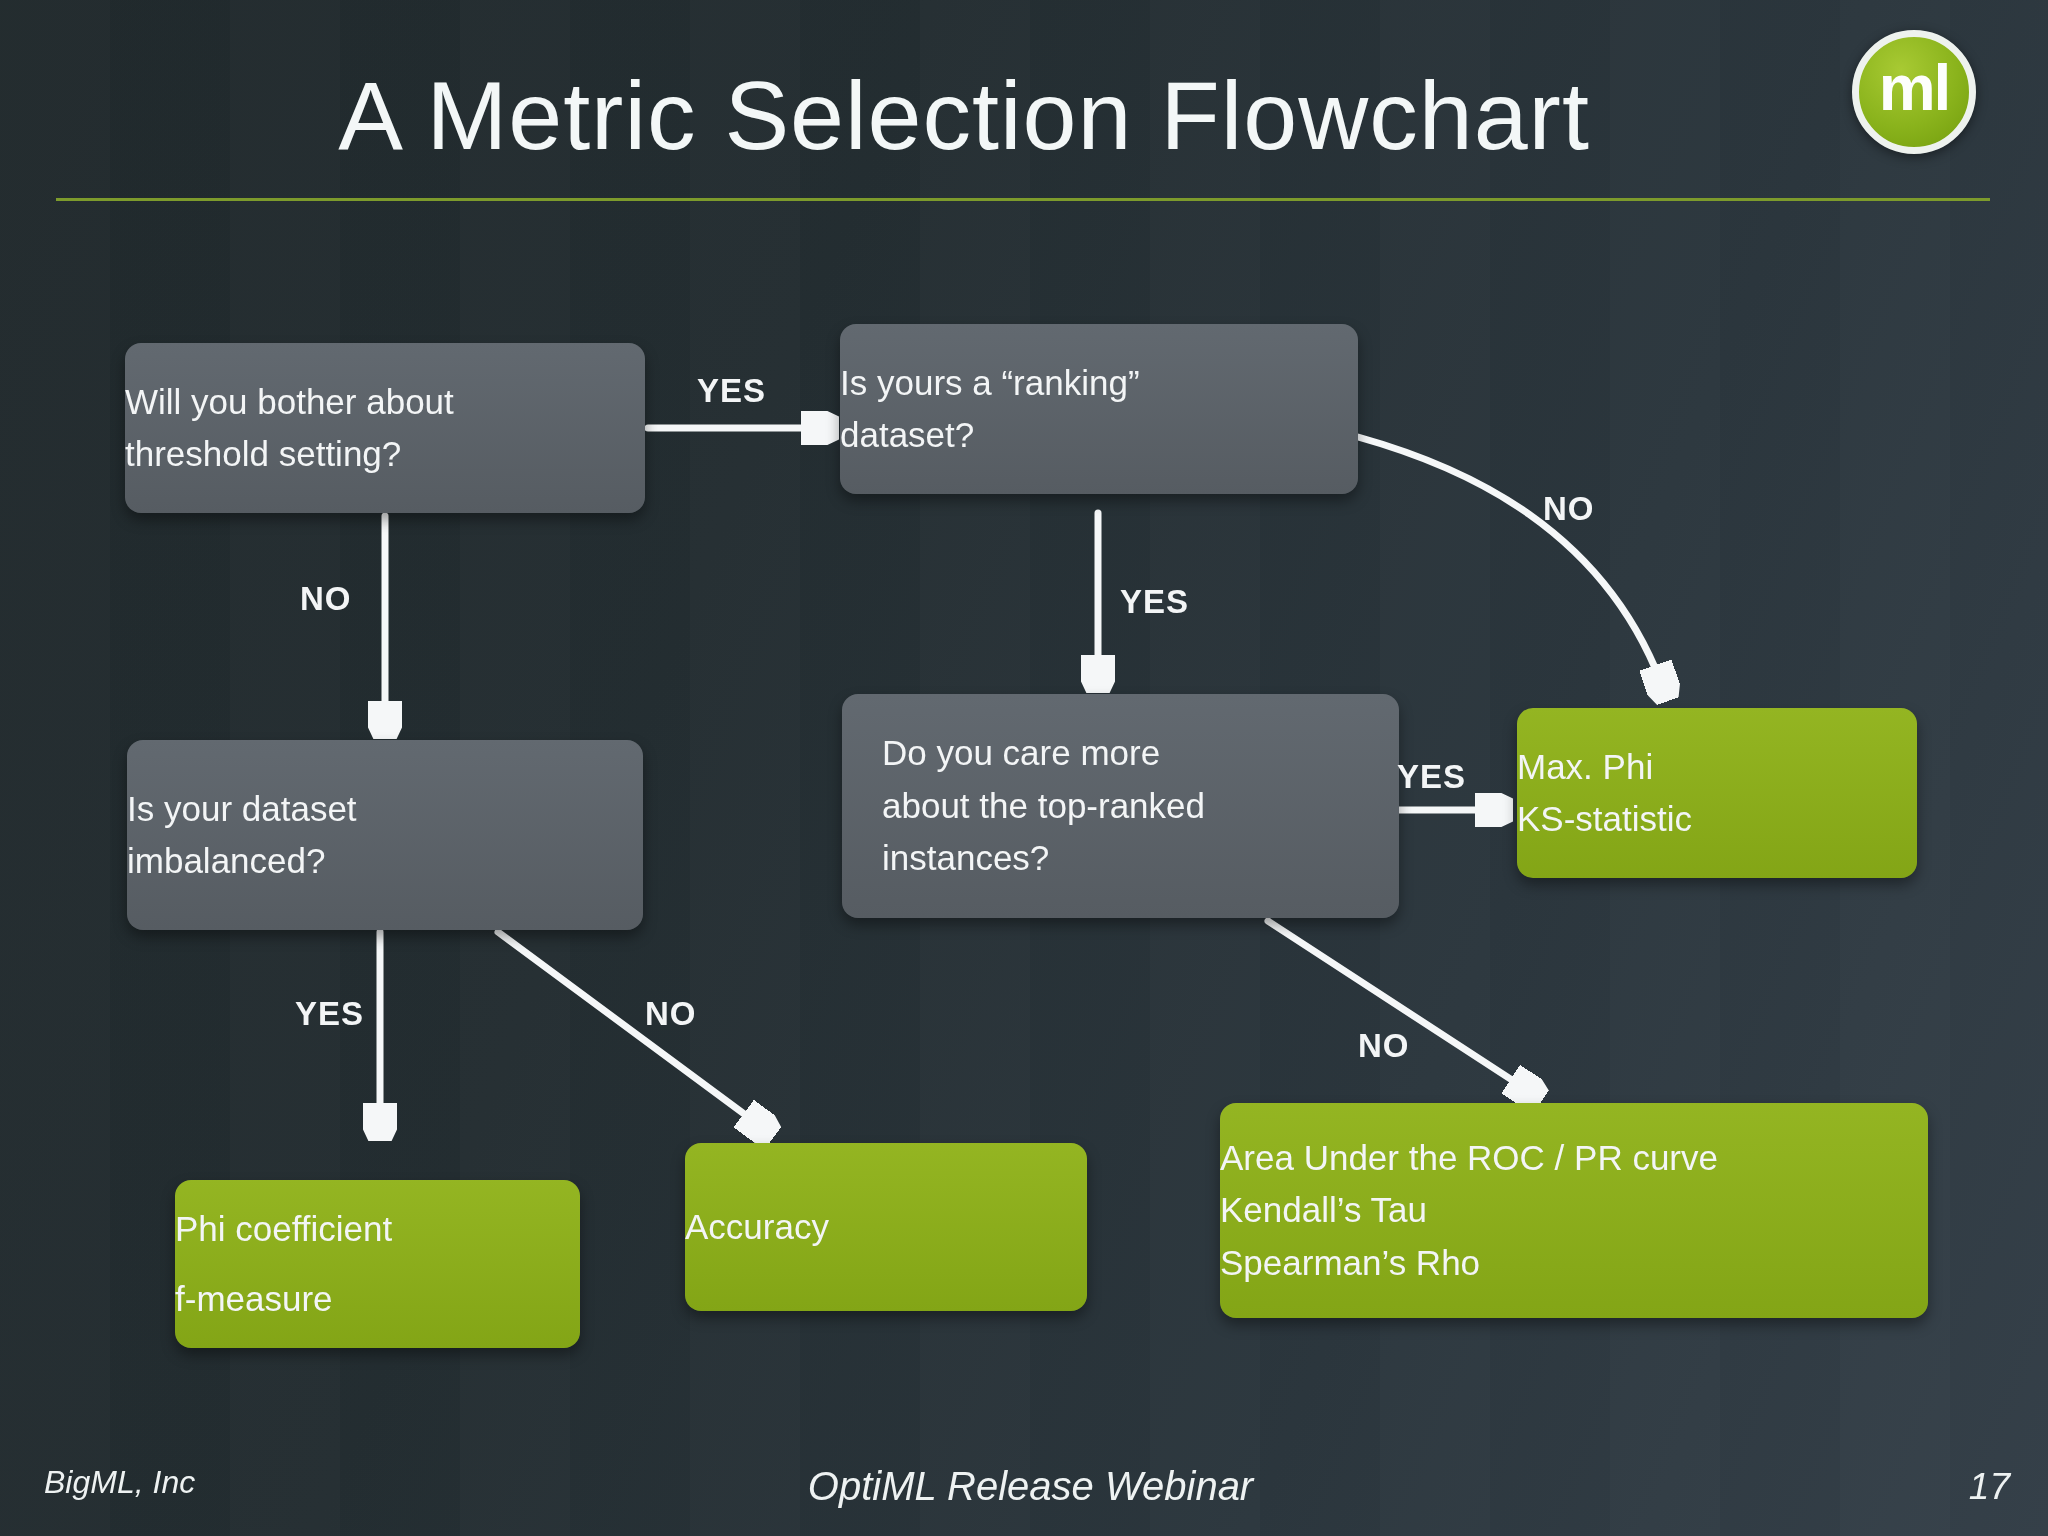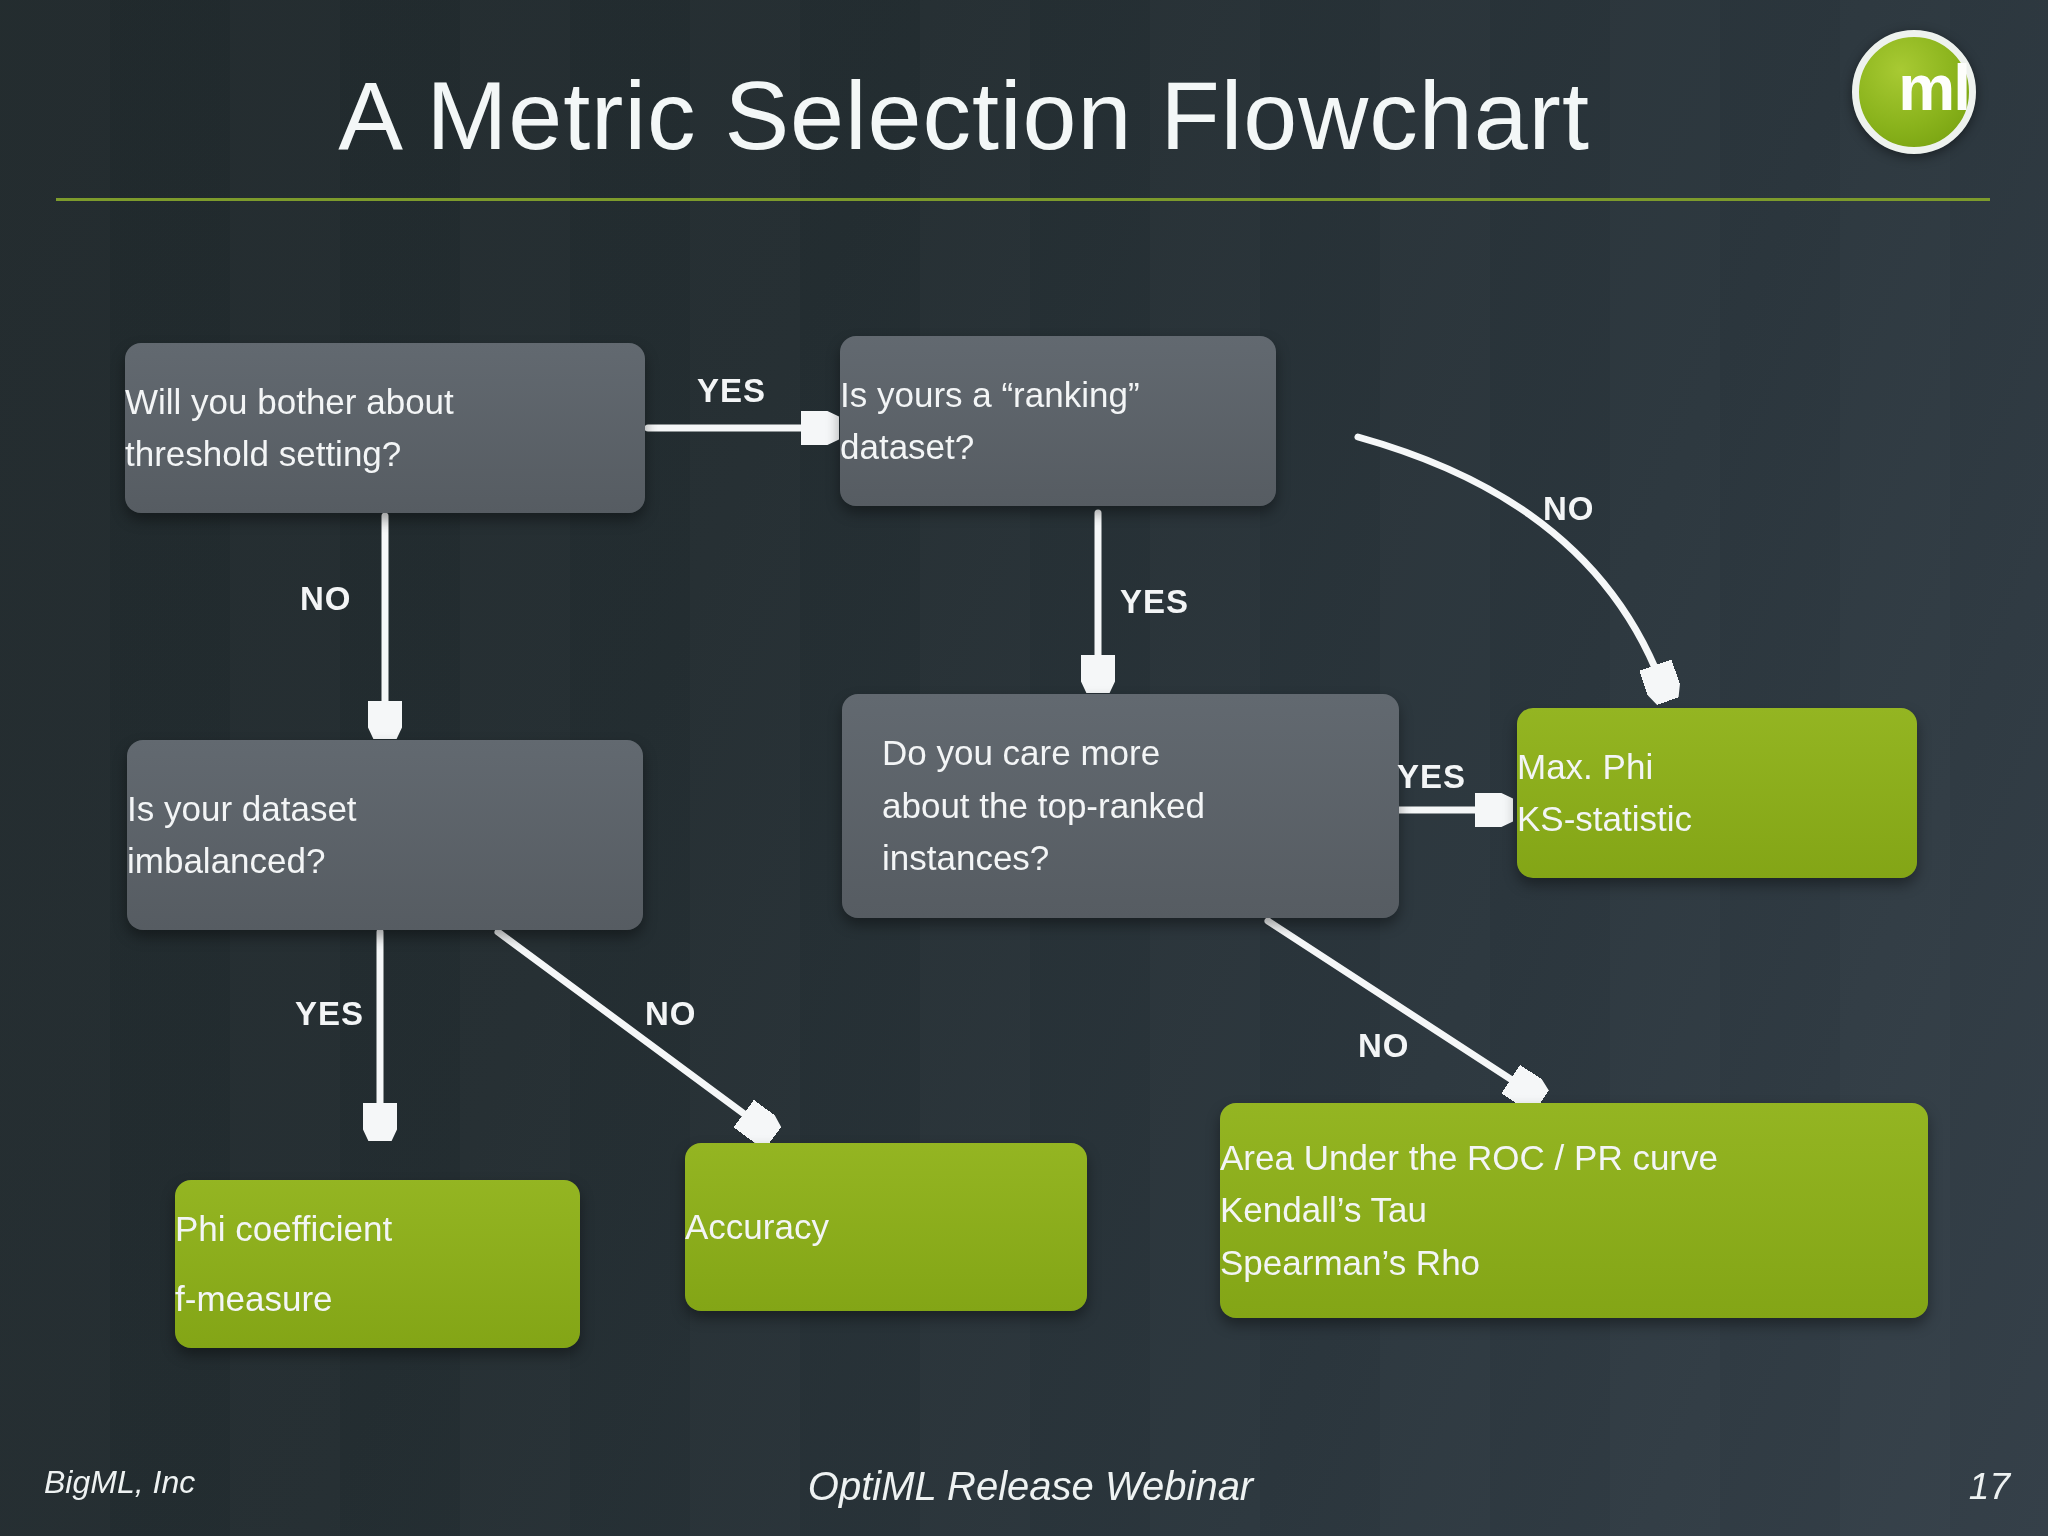--- a/index.html
+++ b/index.html
@@ -15,36 +15,36 @@
   }
   .title {
     position:absolute; top:22px; left:0; right:120px; text-align:center;
     font-size:97px; font-weight:200; color:#f3f7f7; letter-spacing:1px;margin-top:38px;
   }
   .rule { position:absolute; left:56px; right:58px; top:198px; height:3px; background:#7d9b2c; }
   .logo {
     position:absolute; left:1852px; top:30px; width:110px; height:110px; border-radius:50%;
     border:7px solid #eef2ee;
     background: radial-gradient(circle at 38% 30%, #a8ca33 0%, #8ab31c 55%, #719c0c 100%);
-    display:flex; align-items:center; justify-content:flex-end;
+    display:flex; align-items:center; justify-content:center;
     box-shadow:0 3px 12px rgba(0,0,0,0.45);
   }
   .logo span { color:#fdfefc; font-size:64px; font-weight:bold; line-height:1; margin-top:-8px; letter-spacing:-2px; }
 
   .node {
     position:absolute; display:flex; flex-direction:column; align-items:flex-start; justify-content:center;
     text-align:center; border-radius:16px; color:#f3f5f6;
     box-shadow:0 7px 14px rgba(0,0,0,0.38);
   }
   .node .line { line-height:1.5; font-size:35px; }
   .question { background: linear-gradient(180deg, #626970 0%, #565c62 100%); }
   .result   { background: linear-gradient(180deg, #94b522 0%, #83a516 100%); }
 
   #node-threshold  { left:125px;  top:343px;  width:520px; height:170px; }
-  #node-ranking    { left:840px;  top:336px;  width:436px; height:170px; }
+  #node-ranking    { left:840px;  top:324px;  width:518px; height:170px; }
   #node-imbalanced { left:127px;  top:740px;  width:516px; height:190px; }
   #node-topranked  { left:842px;  top:694px;  width:517px; height:224px;padding-left:40px; }
   #node-maxphi     { left:1517px; top:708px;  width:400px; height:170px; }
   #node-phi        { left:175px;  top:1180px; width:405px; height:168px;gap:18px; }
   #node-accuracy   { left:685px;  top:1143px; width:402px; height:168px; }
   #node-auc        { left:1220px; top:1103px; width:708px; height:215px; }
 
   .arrows { position:absolute; left:0; top:0; width:2048px; height:1536px; pointer-events:none; }
   .arrows path { stroke:#f5f7f8; stroke-width:7; fill:none; stroke-linecap:round; }
 

